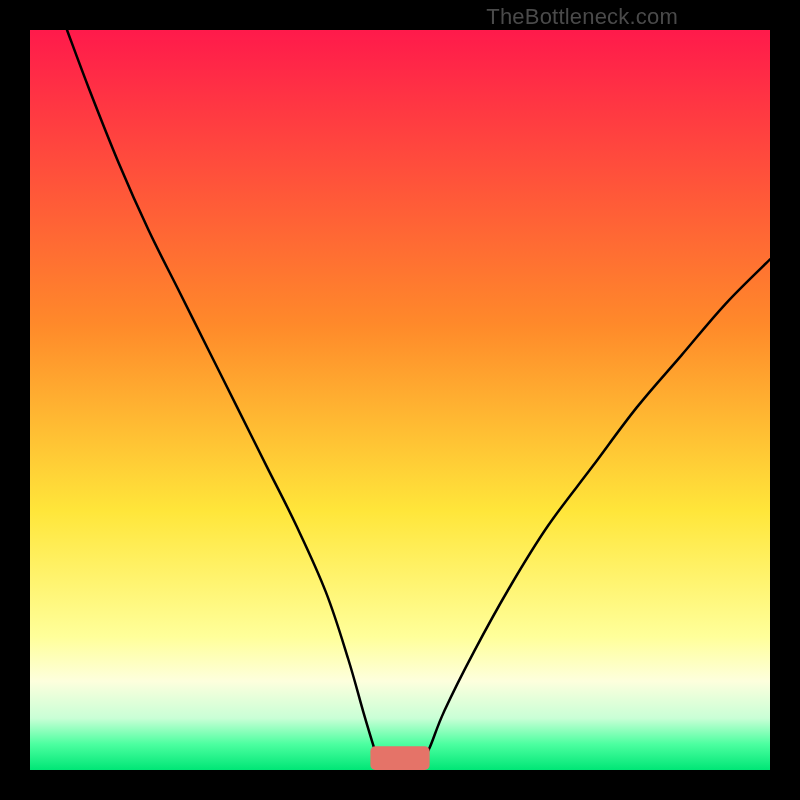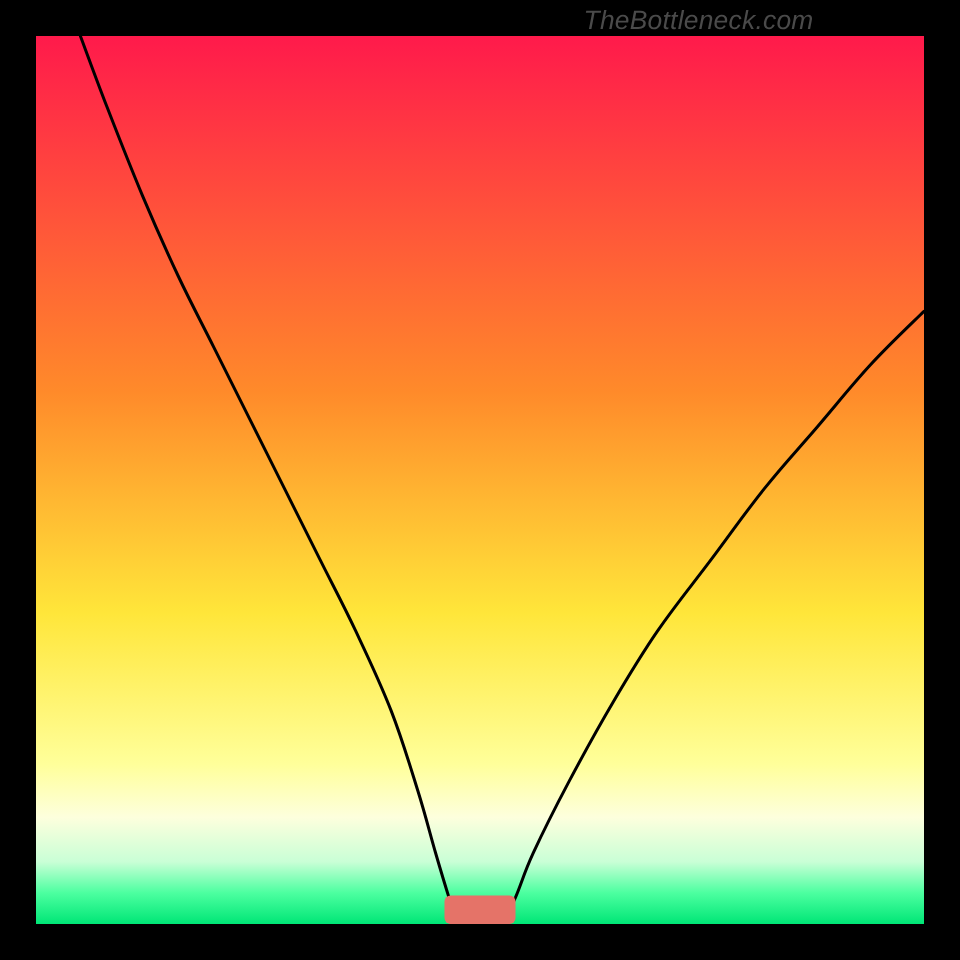--- a/index.html
+++ b/index.html
@@ -8,21 +8,20 @@
     width: 800px;
     height: 800px;
     background: #000;
     overflow: hidden;
     font-family: Arial, Helvetica, sans-serif;
   }
   .canvas-wrap {
     position: relative;
     width: 688px;
     height: 800px;
-    font-style: italic;
   }
   svg {
     display: block;
   }
   .watermark {
     position: absolute;
     top: 4px;
     right: 10px;
     color: #4a4a4a;
     font-size: 22px;

